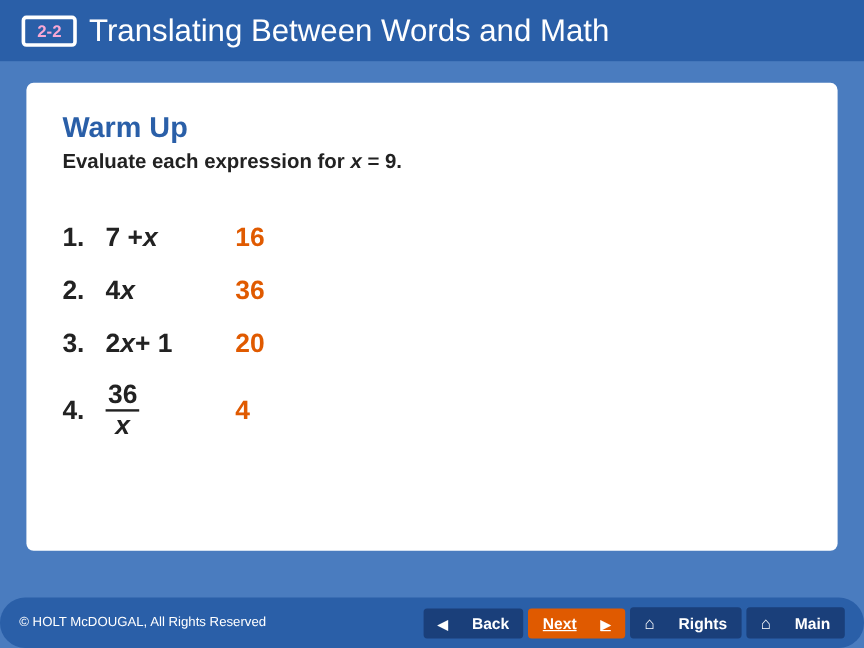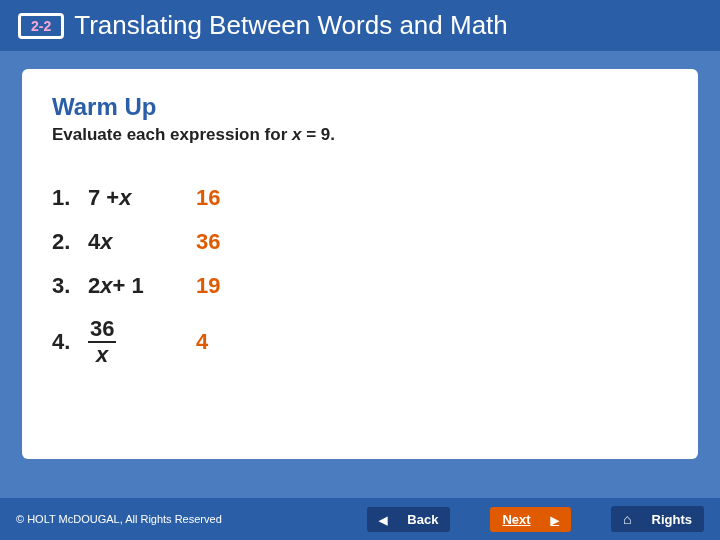--- a/index.html
+++ b/index.html
@@ -131,20 +131,21 @@
     .footer {
       position: absolute;
       bottom: 0;
       left: 0;
       right: 0;
       background: #2a5fa8;
       padding: 8px 16px;
       display: flex;
       align-items: center;
       justify-content: space-between;
+      border-radius: 21px;
     }
 
     .footer-copyright {
       color: white;
       font-size: 11px;
     }
 
     .footer-nav {
       display: flex;
       gap: 4px;
@@ -156,21 +157,20 @@
       color: white;
       border: none;
       border-radius: 3px;
       padding: 5px 12px;
       font-size: 13px;
       font-weight: bold;
       cursor: pointer;
       display: flex;
       align-items: center;
       gap: 20px;
-      margin-left: 36px;
     }
 
     .nav-btn.active {
       background: #e05a00;
       text-decoration: underline;
     }
 
     .nav-btn .arrow-left::before {
       content: '◀';
       font-size: 11px;
@@ -210,21 +210,21 @@
 
     <div class="problem-row">
       <span class="problem-number">2.</span>
       <span class="problem-expr">4<em>x</em>&nbsp;&nbsp;&nbsp;&nbsp;&nbsp;</span>
       <span class="problem-answer">36</span>
     </div>
 
     <div class="problem-row">
       <span class="problem-number">3.</span>
       <span class="problem-expr">2<em>x</em> + 1&nbsp;</span>
-      <span class="problem-answer">19</span>
+      <span class="problem-answer">20</span>
     </div>
 
     <div class="problem-row">
       <span class="problem-number">4.</span>
       <span class="problem-expr" style="min-width:100px;">
         <span class="fraction">
           <span class="numerator">36</span>
           <span class="denominator"><em>x</em></span>
         </span>
         &nbsp;&nbsp;
@@ -243,14 +243,18 @@
       <span>Back</span>
     </button>
     <button class="nav-btn active">
       <span>Next</span>
       <span class="arrow-right"></span>
     </button>
     <button class="nav-btn">
       <span class="home-icon"></span>
       <span>Rights</span>
     </button>
+    <button class="nav-btn">
+      <span class="home-icon"></span>
+      <span>Main</span>
+    </button>
   </div>
 </div>
 
 </body></html>

